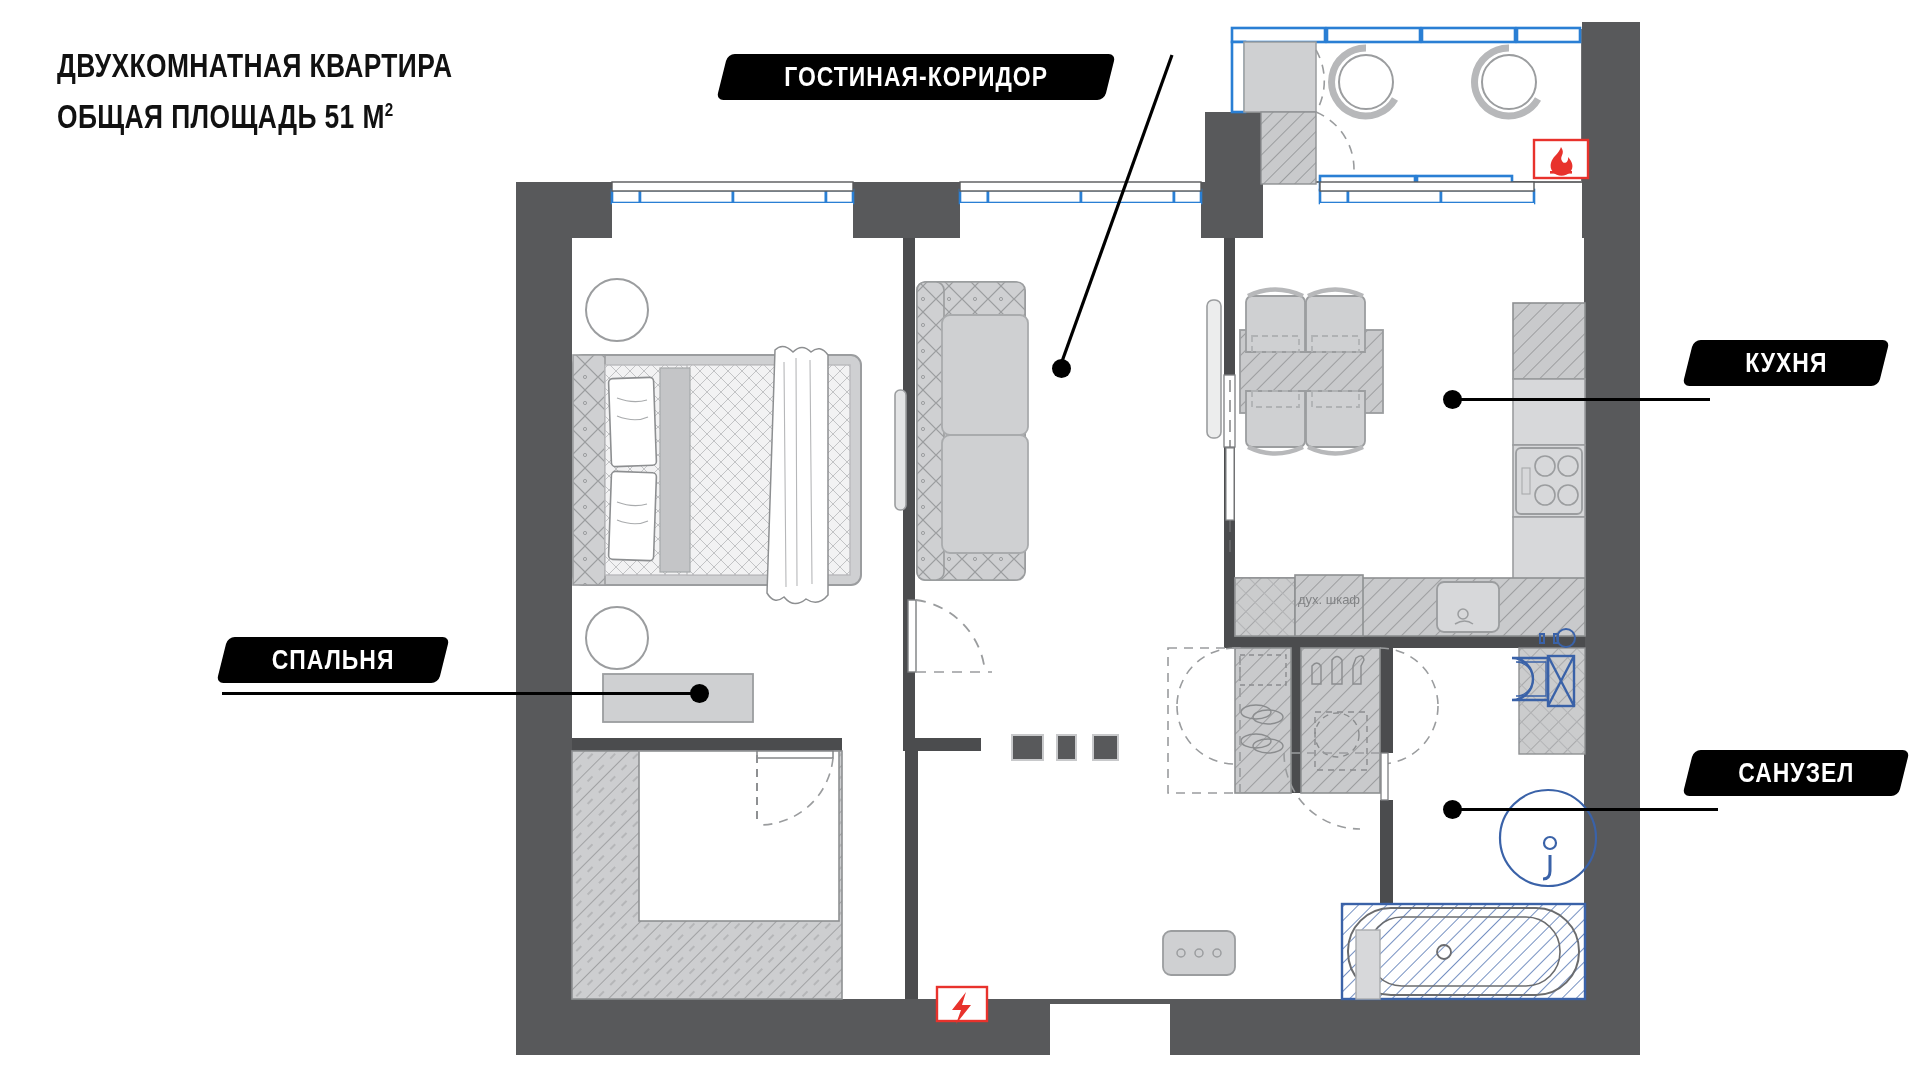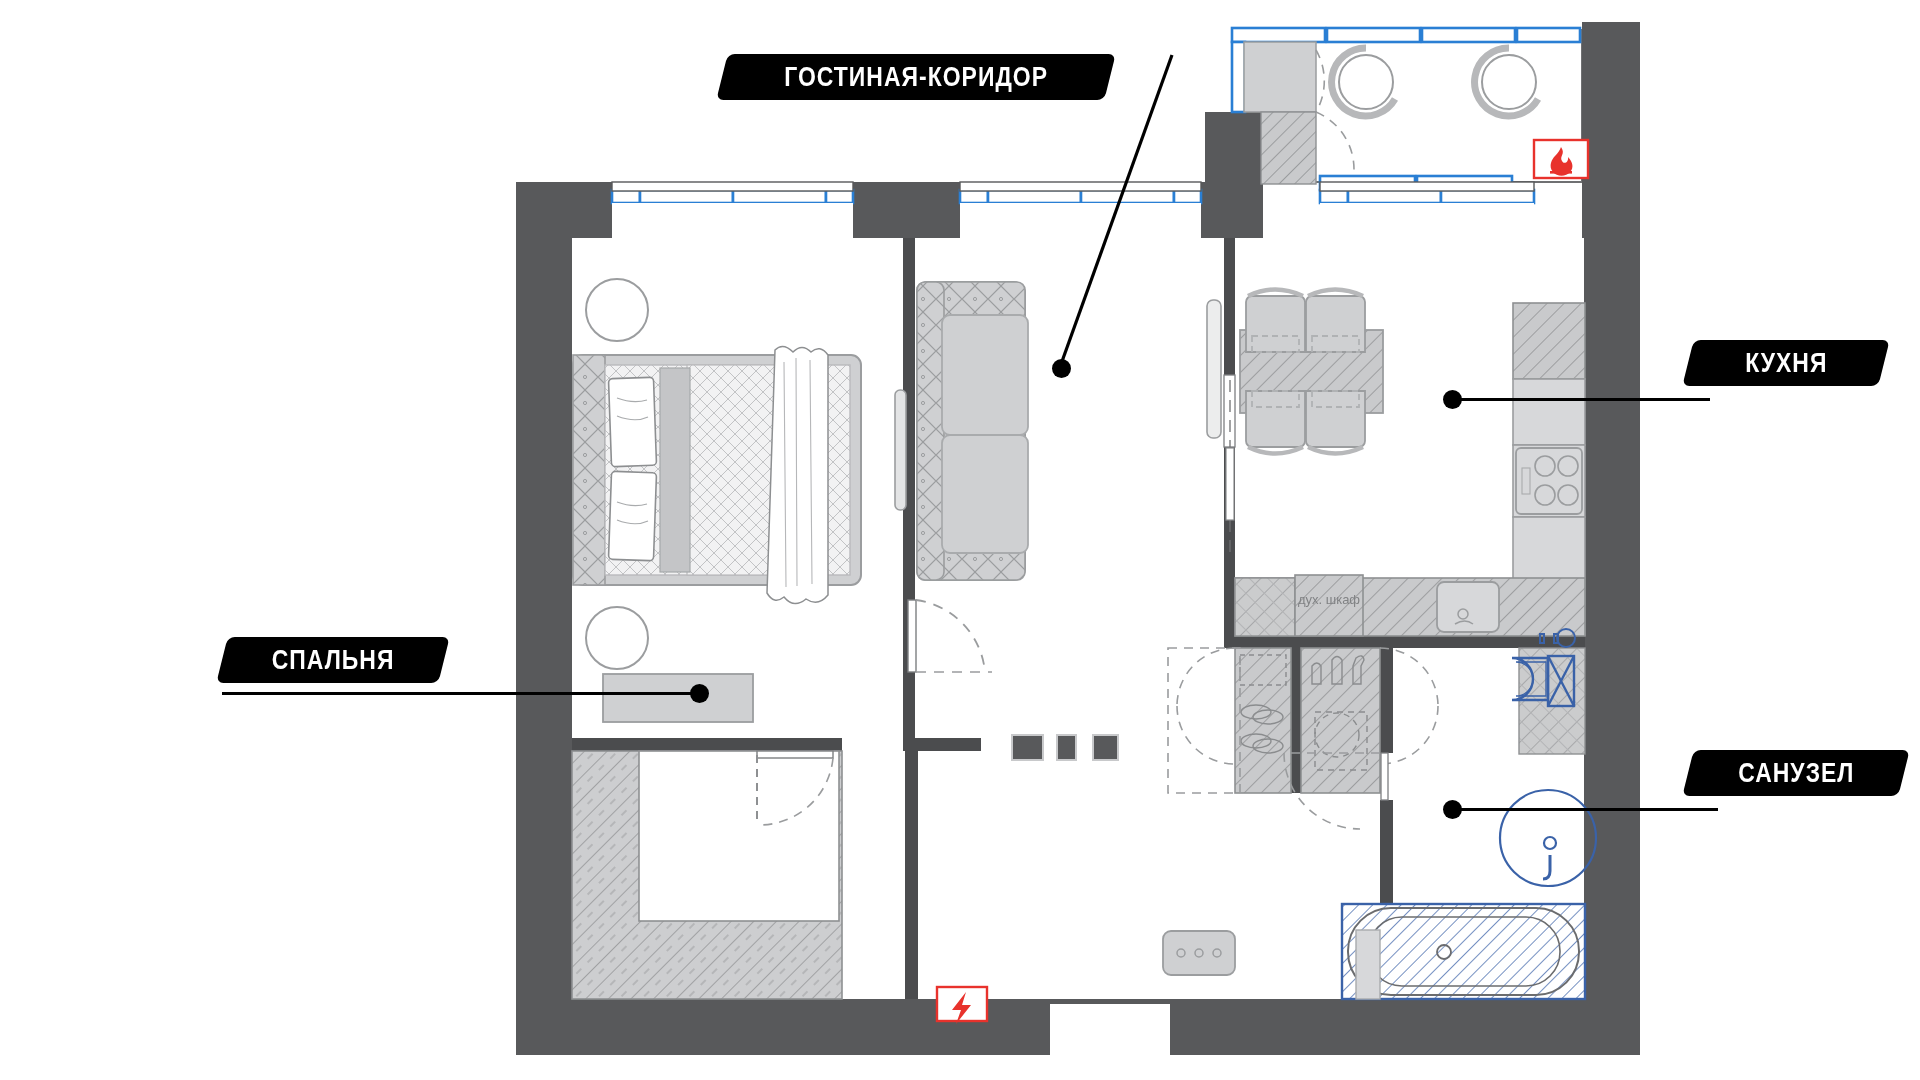--- a/index.html
+++ b/index.html
@@ -28,20 +28,24 @@
   .dot{position:absolute;width:19px;height:19px;border-radius:50%;background:#000;}
 
   
   svg{position:absolute;left:0;top:0;}
 </style>
 </head>
 <body>
 
 <div id="stage">
 
+  <div class="title-block">
+    <div class="title-line">ДВУХКОМНАТНАЯ КВАРТИРА</div>
+    <div class="title-line"><span>ОБЩАЯ ПЛОЩАДЬ 51 М</span><span class="sup">2</span></div>
+  </div>
 
   <svg width="1920" height="1080">
     <defs>
       <pattern id="hatch45" width="11" height="11" patternTransform="rotate(45)" patternUnits="userSpaceOnUse">
         <rect width="11" height="11" fill="#c9cacc"></rect>
         <line x1="0" y1="0" x2="0" y2="11" stroke="#8f9193" stroke-width="1.6"></line>
       </pattern>
       <pattern id="hatchTile" width="13" height="13" patternTransform="rotate(45)" patternUnits="userSpaceOnUse">
         <rect width="13" height="13" fill="#cbcccd"></rect>
         <line x1="0" y1="0" x2="0" y2="13" stroke="#98999b" stroke-width="1.4"></line>

